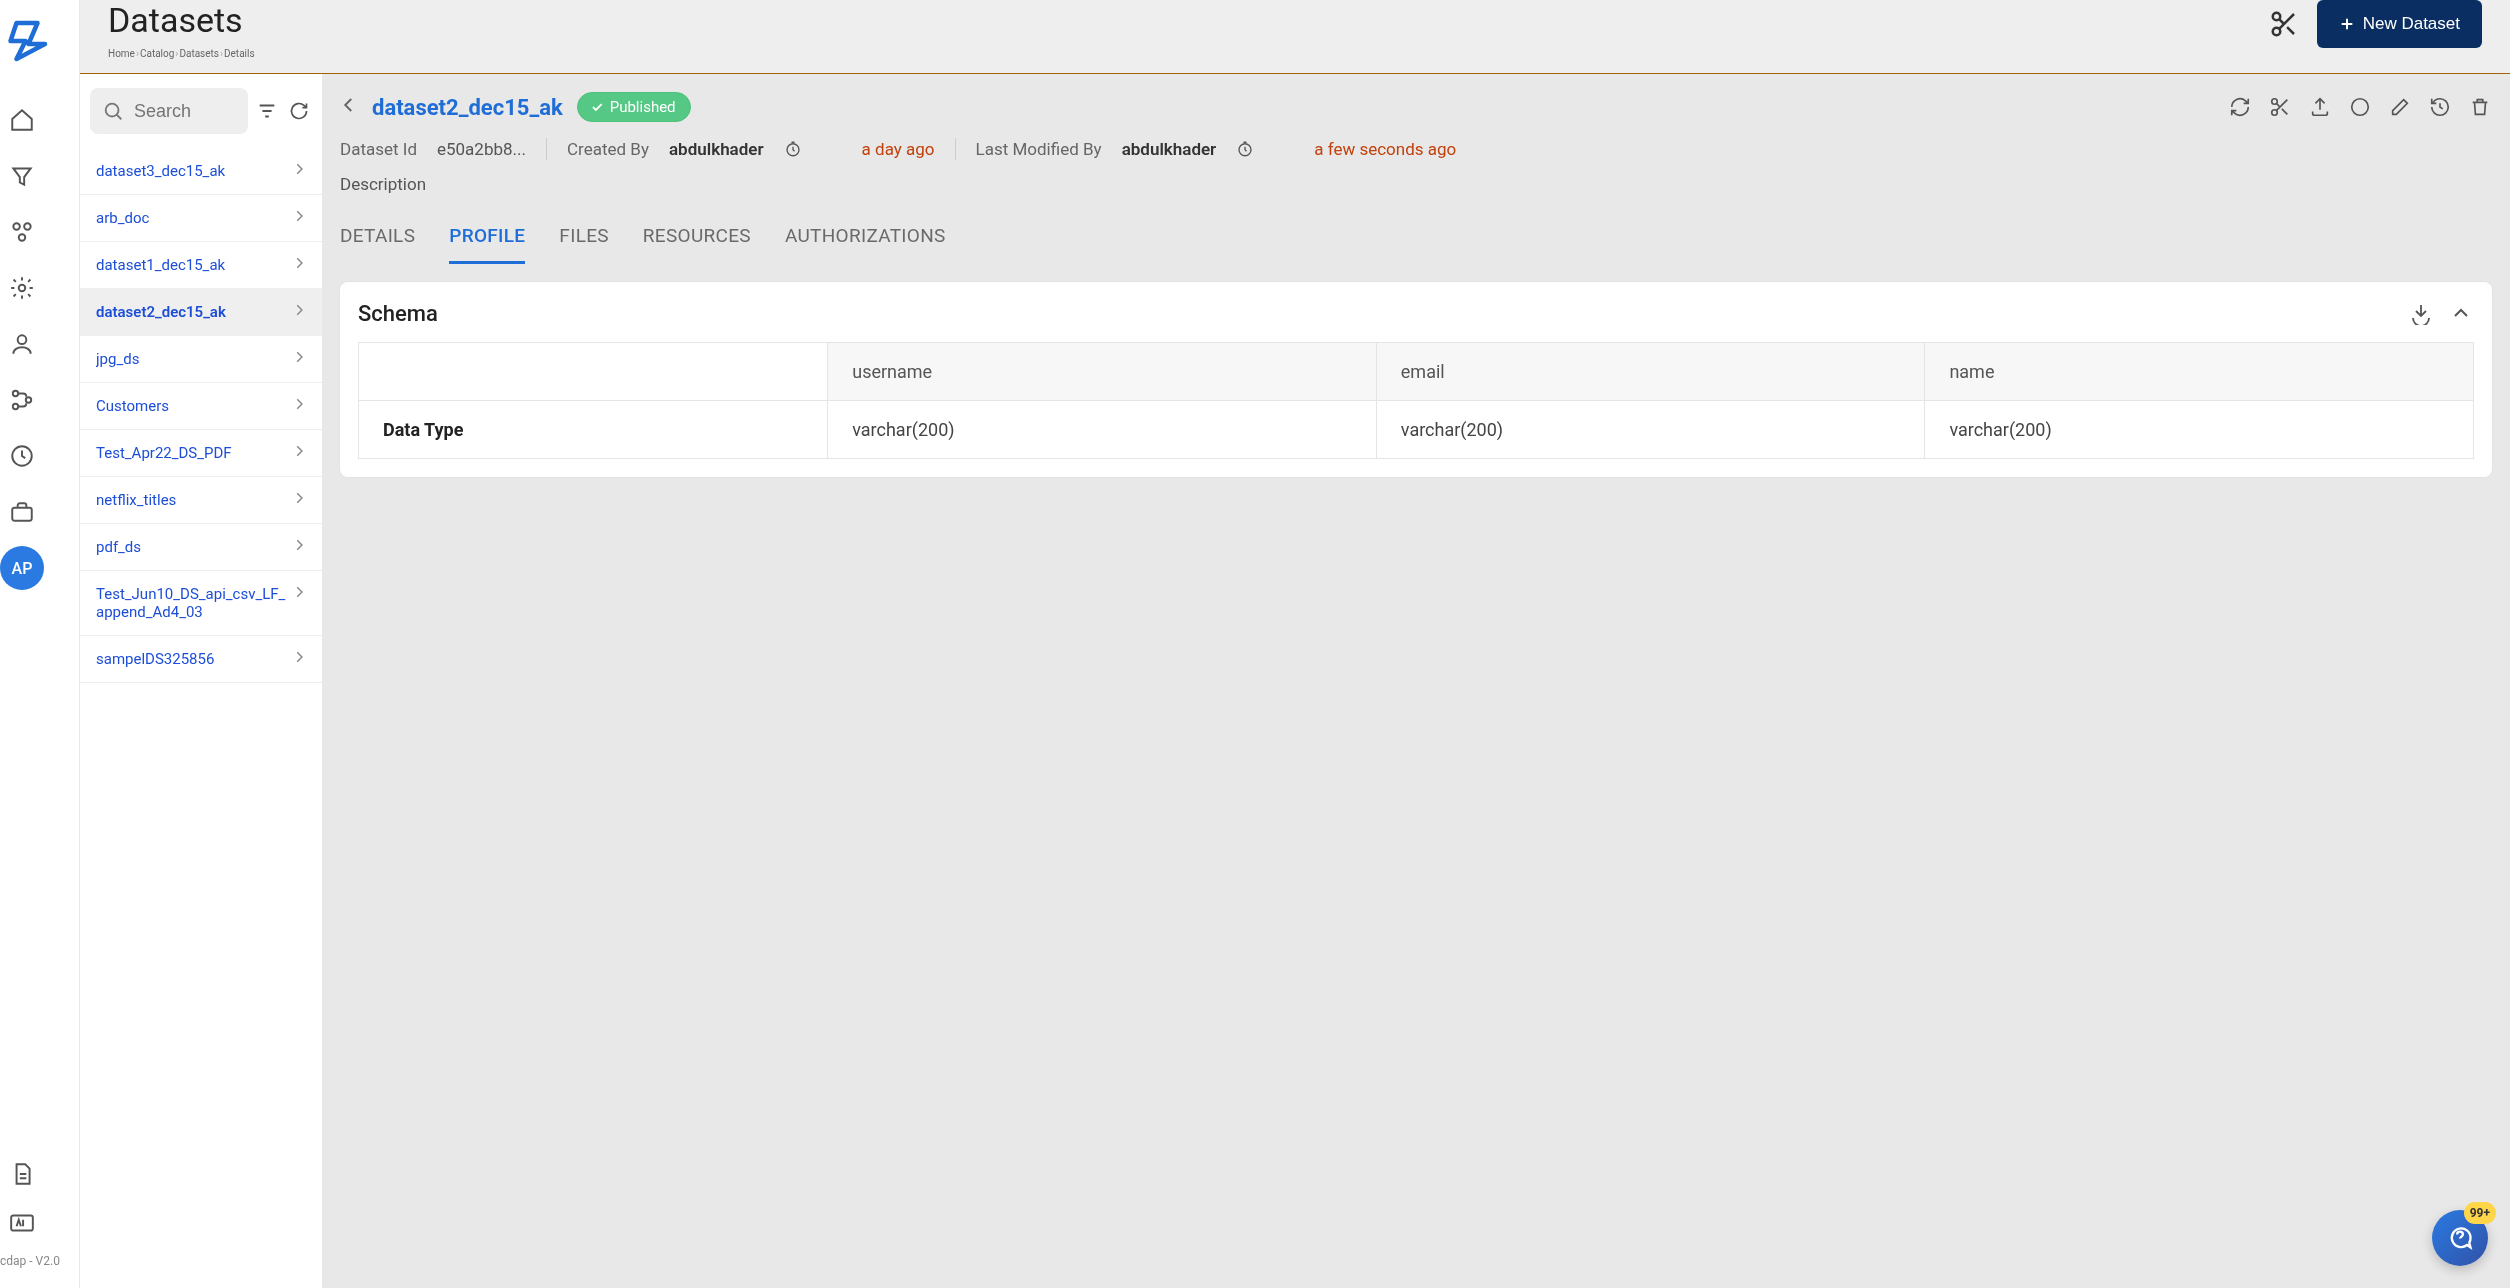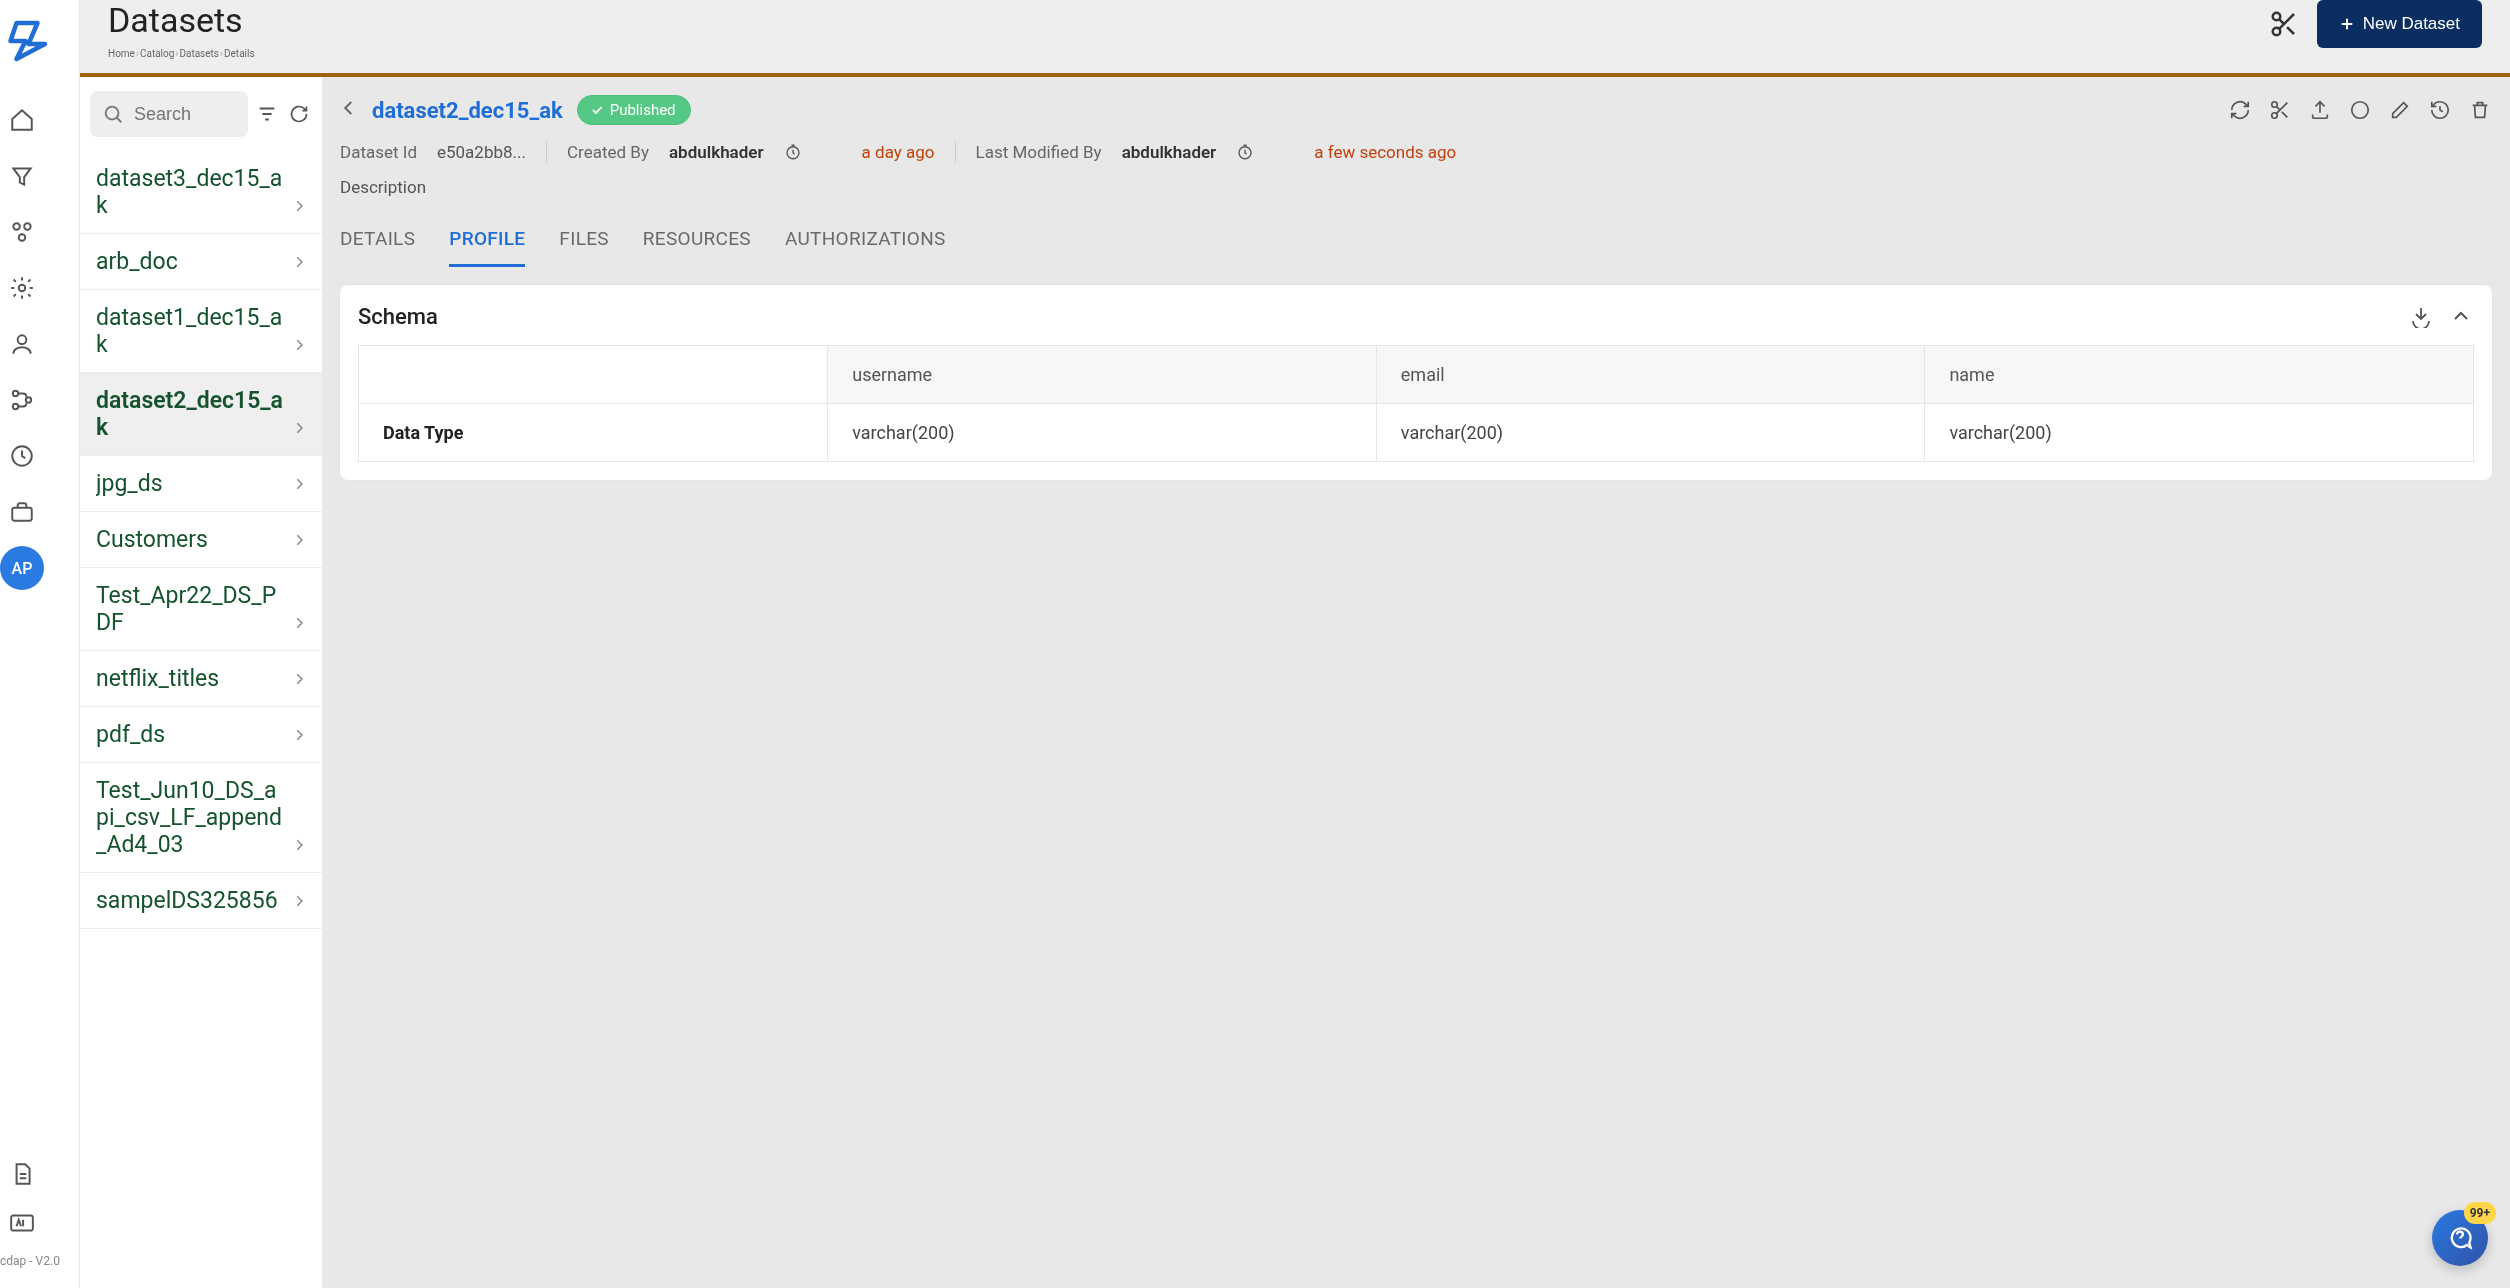--- a/index.html
+++ b/index.html
@@ -67,21 +67,21 @@
   flex: 1;
   display: flex;
   flex-direction: column;
   min-width: 0;
 }
 
 
 .top-header {
   background: #eeeeee;
   padding: 0 28px 14px 28px;
-  border-bottom: 4px solid #a16207;
+  border-bottom: 1px solid #a16207;
   display: flex;
   align-items: flex-start;
 }
 .top-header .left-block { flex: 1; }
 .page-title {
   font-size: 34px;
   font-weight: 400;
   color: #222;
 }
 .breadcrumb {
@@ -156,26 +156,26 @@
   color: #555;
 }
 .search-action {
   width: 26px; height: 26px;
   display: flex; align-items: center; justify-content: center;
   cursor: pointer; color: #555; flex-shrink: 0;
 }
 .ds-list { flex: 1; overflow-y: auto; }
 .ds-item {
   display: flex;
-  align-items: flex-end;
+  align-items: flex-start;
   justify-content: space-between;
   padding: 14px 16px;
   border-bottom: 1px solid #eee;
-  font-size: 23px;
-  color: #14532d;
+  font-size: 15px;
+  color: #1d4ed8;
   cursor: pointer;
 }
 .ds-item.active {
   background: #efefef;
   font-weight: 600;
 }
 .ds-item .label { overflow: hidden; text-overflow: ellipsis; white-space: normal; word-break: break-word; max-width: 190px;}
 .ds-item .chev { color: #888; flex-shrink: 0; margin-left: 6px;}
 
 

